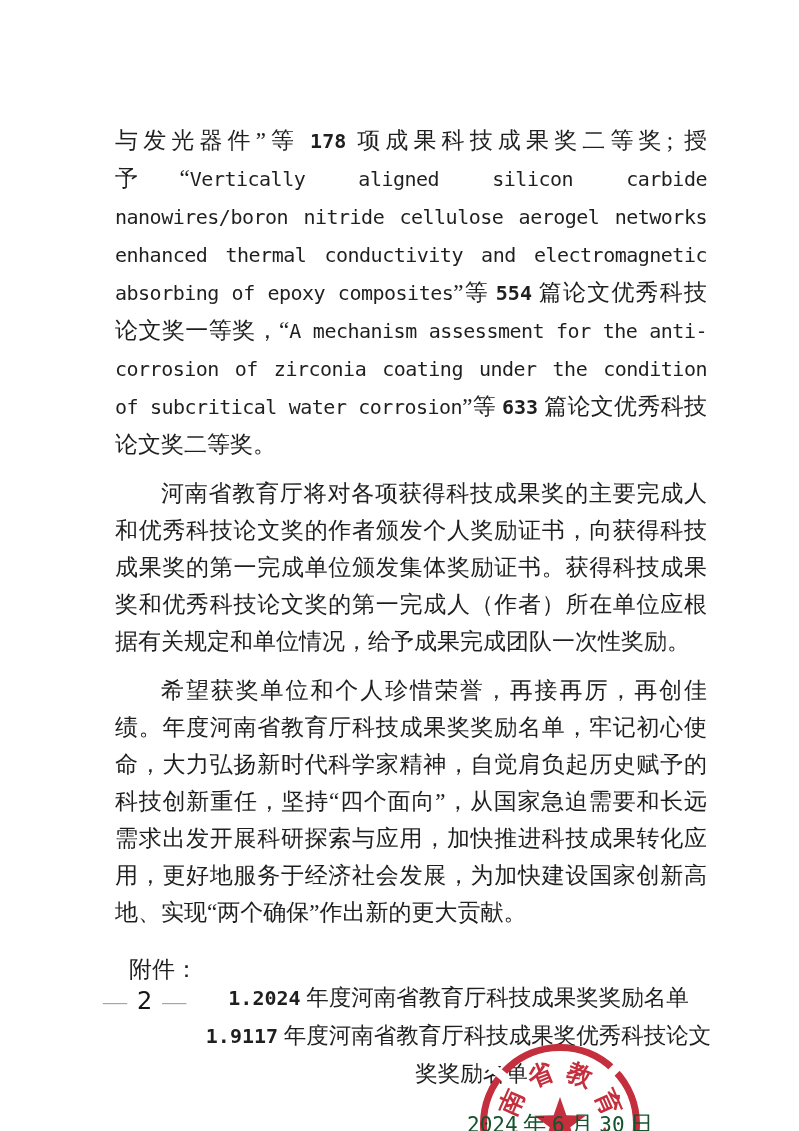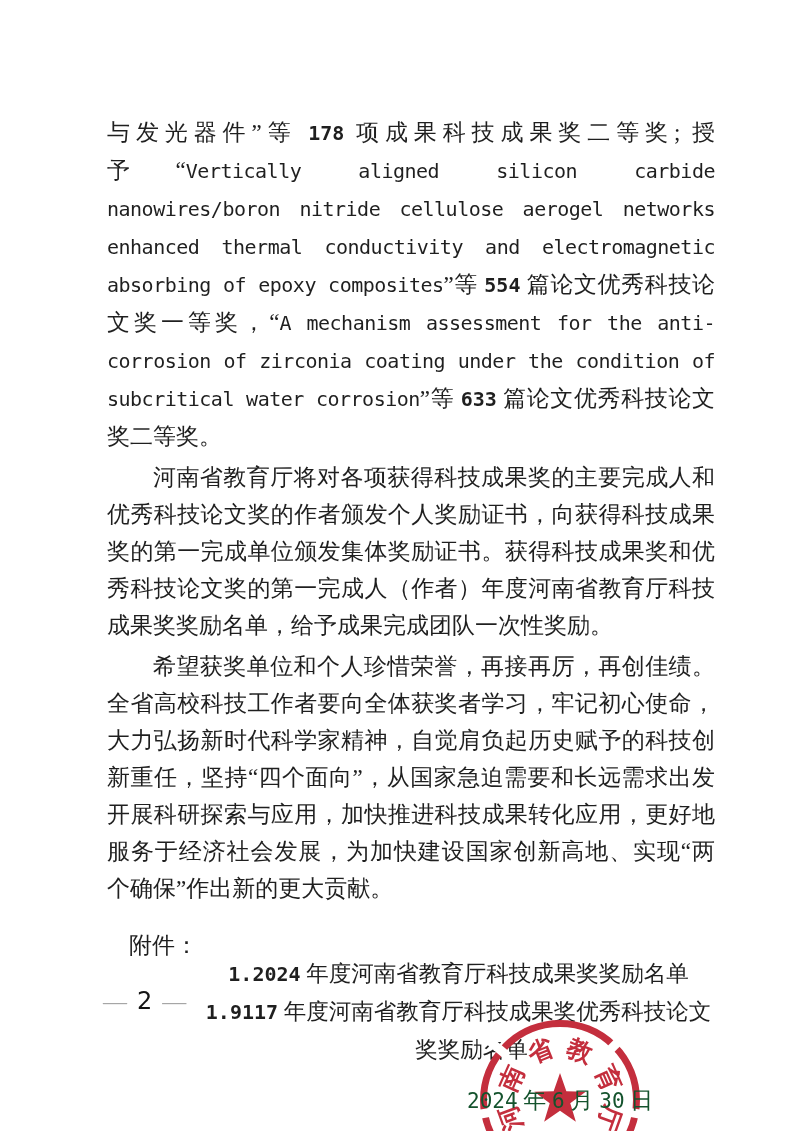--- a/index.html
+++ b/index.html
@@ -15,21 +15,21 @@
   }
   .content {
     position: absolute;
     left: 103px;
     top: 110px;
     width: 616px;
     font-size: 23px;
     line-height: 37px;
     text-align: justify;
   }
-  .content p.para { margin: 4px; }
+  .content p.para { margin: 12px; }
   .content p.para.indent { text-indent: 46px; }
 
   .seg-en {
     font-family: "DejaVu Sans Mono", monospace;
     font-size: 20px;
     letter-spacing: -0.5px;
   }
   .seg-num {
     font-family: "DejaVu Sans Mono", monospace;
     font-size: 20px;
@@ -127,23 +127,23 @@
 </style>
 </head>
 <body>
 
 <div class="page" style="--seal-color: #c42e3d;">
 
   <div class="content">
 
     <p class="para"><span class="seg-zh">与发光器件”等 </span><span class="seg-num">178</span><span class="seg-zh"> 项成果科技成果奖二等奖; 授予“</span><span class="seg-en">Vertically aligned silicon carbide nanowires/boron nitride cellulose aerogel networks enhanced thermal conductivity and electromagnetic absorbing of epoxy composites</span><span class="seg-zh">”等 </span><span class="seg-num">554</span><span class="seg-zh"> 篇论文优秀科技论文奖一等奖，“</span><span class="seg-en">A mechanism assessment for the anti-corrosion of zirconia coating under the condition of subcritical water corrosion</span><span class="seg-zh">”等 </span><span class="seg-num">633</span><span class="seg-zh"> 篇论文优秀科技论文奖二等奖。</span></p>
 
-    <p class="para indent">河南省教育厅将对各项获得科技成果奖的主要完成人和优秀科技论文奖的作者颁发个人奖励证书，向获得科技成果奖的第一完成单位颁发集体奖励证书。获得科技成果奖和优秀科技论文奖的第一完成人（作者）年度河南省教育厅科技成果奖奖励名单，给予成果完成团队一次性奖励。</p>
+    <p class="para indent">河南省教育厅将对各项获得科技成果奖的主要完成人和优秀科技论文奖的作者颁发个人奖励证书，向获得科技成果奖的第一完成单位颁发集体奖励证书。获得科技成果奖和优秀科技论文奖的第一完成人（作者）所在单位应根据有关规定和单位情况，给予成果完成团队一次性奖励。</p>
 
-    <p class="para indent">希望获奖单位和个人珍惜荣誉，再接再厉，再创佳绩。全省高校科技工作者要向全体获奖者学习，牢记初心使命，大力弘扬新时代科学家精神，自觉肩负起历史赋予的科技创新重任，坚持“四个面向”，从国家急迫需要和长远需求出发开展科研探索与应用，加快推进科技成果转化应用，更好地服务于经济社会发展，为加快建设国家创新高地、实现“两个确保”作出新的更大贡献。</p>
+    <p class="para indent">希望获奖单位和个人珍惜荣誉，再接再厉，再创佳绩。年度河南省教育厅科技成果奖奖励名单，牢记初心使命，大力弘扬新时代科学家精神，自觉肩负起历史赋予的科技创新重任，坚持“四个面向”，从国家急迫需要和长远需求出发开展科研探索与应用，加快推进科技成果转化应用，更好地服务于经济社会发展，为加快建设国家创新高地、实现“两个确保”作出新的更大贡献。</p>
 
     <div class="attachments">
       <span class="att-label">附件：</span>
       <div class="att-items">
         <div class="att-item"><span class="seg-num">1.2024</span><span class="seg-zh"> 年度河南省教育厅科技成果奖奖励名单</span></div>
         <div class="att-item"><span class="seg-num">1.9117</span><span class="seg-zh"> 年度河南省教育厅科技成果奖优秀科技论文奖奖励名单</span></div>
       </div>
     </div>
 
     <div class="date-row">

